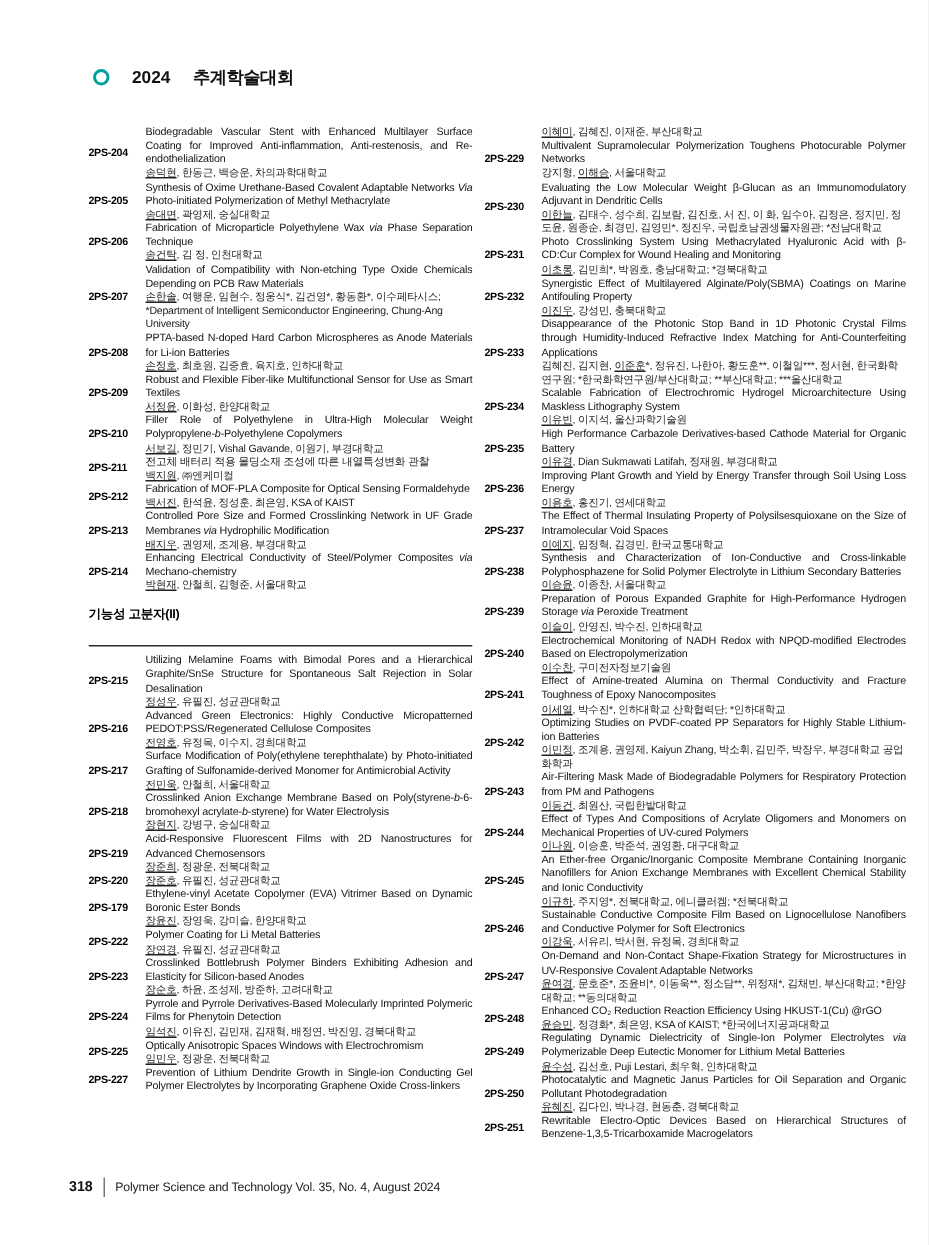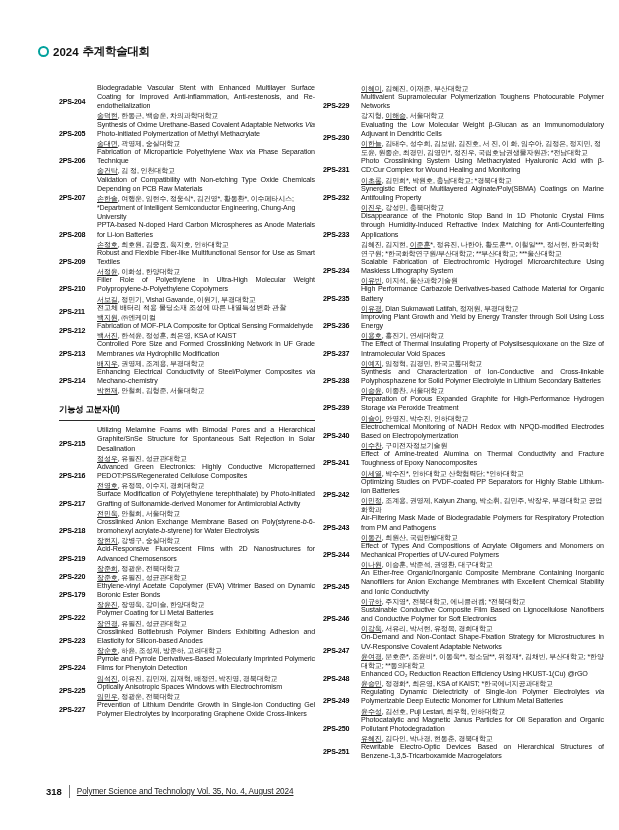--- a/index.html
+++ b/index.html
@@ -3,46 +3,46 @@
 <meta charset="utf-8">
 <style>
   html,body{margin:0;padding:0;background:#e8e8e8;}
   .page{
     position:relative;width:619px;height:830px;margin:0 auto;
     background:#ffffff;overflow:hidden;
     font-family:"Liberation Sans","DejaVu Sans",sans-serif;
     color:#1c1c1c;
   }
   
-  .header{position:absolute;top:44px;left:38px;display:flex;align-items:center;gap:4px;}
+  .header{position:absolute;top:44px;left:62px;display:flex;align-items:center;gap:15px;}
   .ring{width:7px;height:7px;border:2.6px solid #00a19c;border-radius:50%;display:inline-block;}
   .h-year,.h-title{font-weight:bold;font-size:11.5px;color:#111;}
   .h-title{letter-spacing:-0.3px;}
   
   .content{position:absolute;top:84px;left:59px;right:15px;bottom:56px;display:flex;gap:8px;overflow:hidden;}
   .col{overflow:hidden;}
   .col-left{width:256px;flex:0 0 auto;}
   .col-right{width:281px;flex:0 0 auto;}
   .entry{display:flex;align-items:center;}
   .code{flex:0 0 33px;margin-right:5px;font-weight:bold;font-size:7.1px;line-height:9.15px;color:#000;letter-spacing:-0.2px;white-space:nowrap;}
   .body{flex:1 1 auto;min-width:0;}
   .title{font-size:7.15px;line-height:9.15px;text-align:justify;color:#141414;letter-spacing:-0.1px;}
   .title i{font-style:italic;}
   .authors{font-size:7.05px;line-height:9.15px;color:#222;letter-spacing:-0.15px;}
   .authors .u{text-decoration:underline;text-underline-offset:1px;}
   .section{
     font-weight:bold;font-size:8.4px;color:#000;
     border-bottom:1.2px solid #2a2a2a;
-    margin:9px 0 5px 0;padding:0 0 5px 0;letter-spacing:-0.2px;
+    margin:9px 0 5px 0;padding:0 0 15px 0;letter-spacing:-0.2px;
   }
   
   .footer{position:absolute;left:46px;bottom:32px;display:flex;align-items:center;text-align:center;}
   .pg{font-weight:bold;font-size:9.5px;color:#111;}
   .vr{width:1px;height:13px;background:#777;margin:0 7px;}
-  .journal{font-size:8.2px;color:#222;letter-spacing:-0.1px;text-decoration:underline;}
+  .journal{font-size:8.2px;color:#222;letter-spacing:-0.1px;}
 </style>
 </head>
 <body>
 
 <div class="page">
   <div class="header">
     <span class="ring" style="border-color: rgb(0, 161, 156);"></span>
     <span class="h-year">2024</span>
     <span class="h-title">추계학술대회</span>
   </div>

